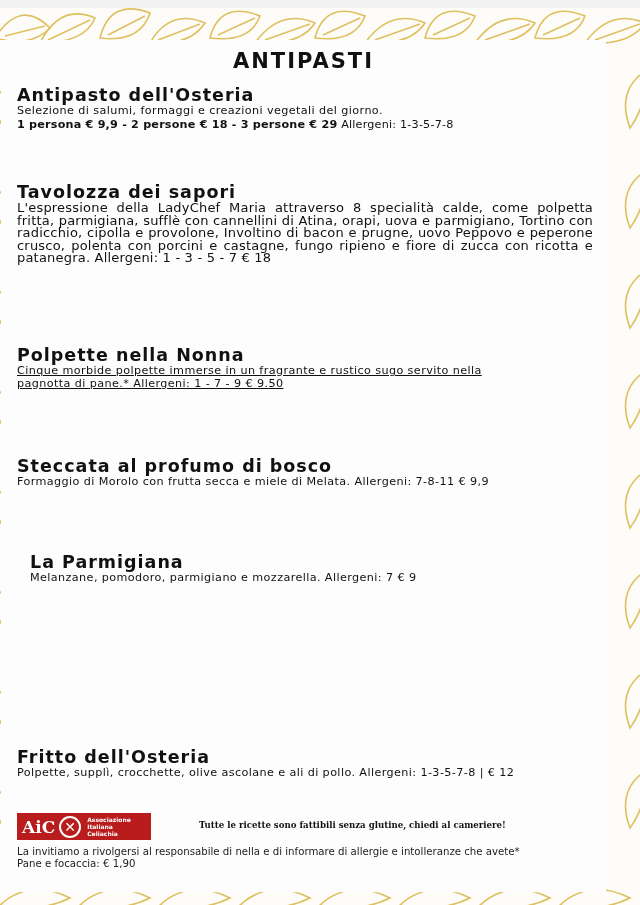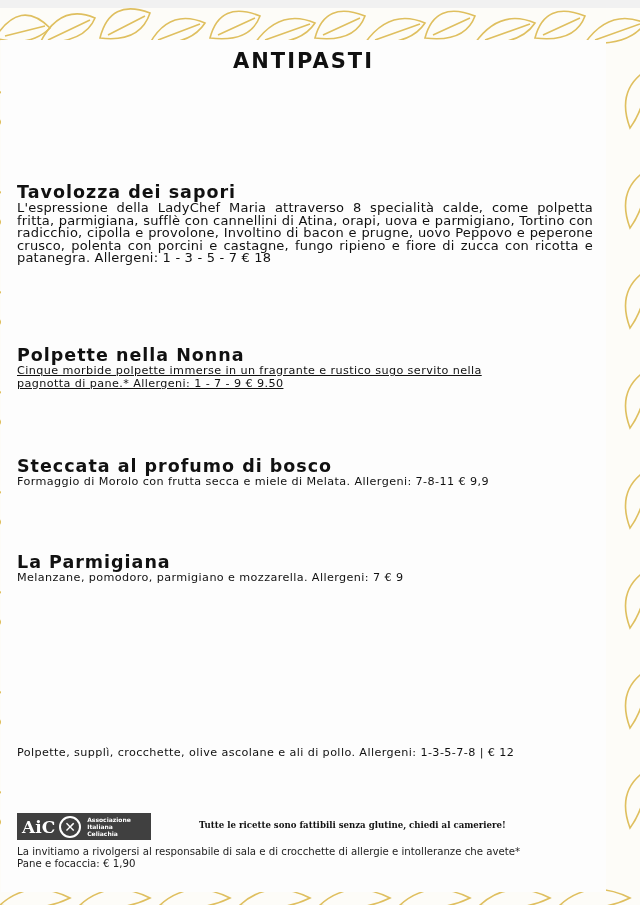--- a/index.html
+++ b/index.html
@@ -23,21 +23,21 @@
     font-size: 21px; font-weight: bold; letter-spacing: 2px;
   }
   .item { position: absolute; left: 16px; width: 576px; }
   .item-name { font-size: 17.5px; font-weight: bold; letter-spacing: 1px; line-height: 20px; }
   .item-desc { font-size: 11.2px; line-height: 12.6px; letter-spacing: 0.4px; }
   .item-desc.justify { text-align: justify; font-size: 13px; letter-spacing: 0.2px; }
   .item-price-line { font-size: 11.2px; line-height: 13px; letter-spacing: 0.2px; }
   .item-price-line b { font-weight: bold; }
   .aic {
     position: absolute; left: 16px; top: 773px; width: 134px; height: 27px;
-    background: #404040; display: flex; align-items: center; color: #fff;
+    background: #b91c1c; display: flex; align-items: center; color: #fff;
   }
   .aic .aic-letters { font-family: "DejaVu Serif", serif; font-weight: bold; font-size: 17px; margin-left: 5px; }
   .aic .aic-circle { width: 22px; height: 22px; border: 2px solid #fff; border-radius: 50%; margin-left: 4px;
     display: flex; align-items: center; justify-content: center; font-size: 14px; font-weight: bold; box-sizing: border-box; }
   .aic .aic-text { font-size: 6px; line-height: 7px; font-weight: bold; margin-left: 6px; }
   .gf-note {
     position: absolute; left: 198px; top: 780px; font-family: "DejaVu Serif", serif;
     font-size: 8.6px; font-weight: bold;
   }
   .footer { position: absolute; left: 16px; top: 806px; width: 590px; font-size: 10.2px; line-height: 12.3px; color: #222; }
@@ -87,56 +87,65 @@
       <path d="M320 897 Q350 870 390 890 Q360 905 320 897 Z"></path>
       <path d="M400 897 Q430 870 470 890 Q440 905 400 897 Z"></path>
       <path d="M480 897 Q510 870 550 890 Q520 905 480 897 Z"></path>
       <path d="M560 897 Q590 870 630 890 Q600 905 560 897 Z"></path>
     </g>
   </svg>
 
   <div class="panel">
     <div class="title">ANTIPASTI</div>
 
+    <div class="item" style="top:45px;">
+      <div class="item-name">Antipasto dell'Osteria</div>
+      <div class="item-desc">Selezione di salumi, formaggi e creazioni vegetali del giorno.</div>
+      <div class="item-price-line">
+        <b>1 persona € 9,9 - 2 persone € 18 - 3 persone  € 29</b>
+        <span>Allergeni: 1-3-5-7-8</span>
+      </div>
+    </div>
 
     <div class="item" style="top:142px;">
       <div class="item-name">Tavolozza dei sapori</div>
       <div class="item-desc justify">L'espressione della LadyChef Maria attraverso 8 specialità calde, come polpetta fritta, parmigiana, sufflè con cannellini di Atina, orapi, uova e parmigiano, Tortino con radicchio, cipolla e provolone, Involtino di bacon e prugne, uovo Peppovo e peperone crusco, polenta con porcini e castagne, fungo ripieno e fiore di zucca con ricotta e patanegra. Allergeni: 1 - 3 - 5 - 7  € 18</div>
     </div>
 
     <div class="item" style="top:305px;">
       <div class="item-name">Polpette nella Nonna</div>
       <div class="item-desc" style="width:520px;text-decoration:underline;">Cinque morbide polpette immerse in un fragrante e rustico sugo servito nella pagnotta di pane.* Allergeni: 1 - 7 - 9   € 9.50</div>
     </div>
 
     <div class="item" style="top:416px;">
       <div class="item-name">Steccata al profumo di bosco</div>
       <div class="item-desc">Formaggio di Morolo con frutta secca e miele di Melata. Allergeni: 7-8-11 € 9,9</div>
     </div>
 
-    <div class="item" style="top:512px;">
+    <div class="item" style="top:512px;margin-left:13px;">
       <div class="item-name">La Parmigiana</div>
       <div class="item-desc">Melanzane, pomodoro, parmigiano e mozzarella. Allergeni: 7 € 9</div>
     </div>
 
 
     <div class="item" style="top:707px;">
+      <div class="item-name">Fritto dell'Osteria</div>
       <div class="item-desc">Polpette, supplì, crocchette, olive ascolane e ali di pollo. Allergeni: 1-3-5-7-8 | € 12</div>
     </div>
 
     <div class="aic">
       <span class="aic-letters">AiC</span>
       <span class="aic-circle">✕</span>
       <span class="aic-text">
         <span>Associazione</span><br>
         <span>Italiana</span><br>
         <span>Celiachia</span>
       </span>
     </div>
 
     <div class="gf-note">Tutte le ricette sono fattibili senza glutine, chiedi al cameriere!</div>
 
     <div class="footer">
-      <div>La invitiamo a rivolgersi al responsabile di sala e di crocchette di allergie e intolleranze che avete*</div>
+      <div>La invitiamo a rivolgersi al responsabile di nella e di informare di allergie e intolleranze che avete*</div>
       <div>Pane e focaccia: € 1,90</div>
     </div>
   </div>
 </div>
 
 </body></html>

